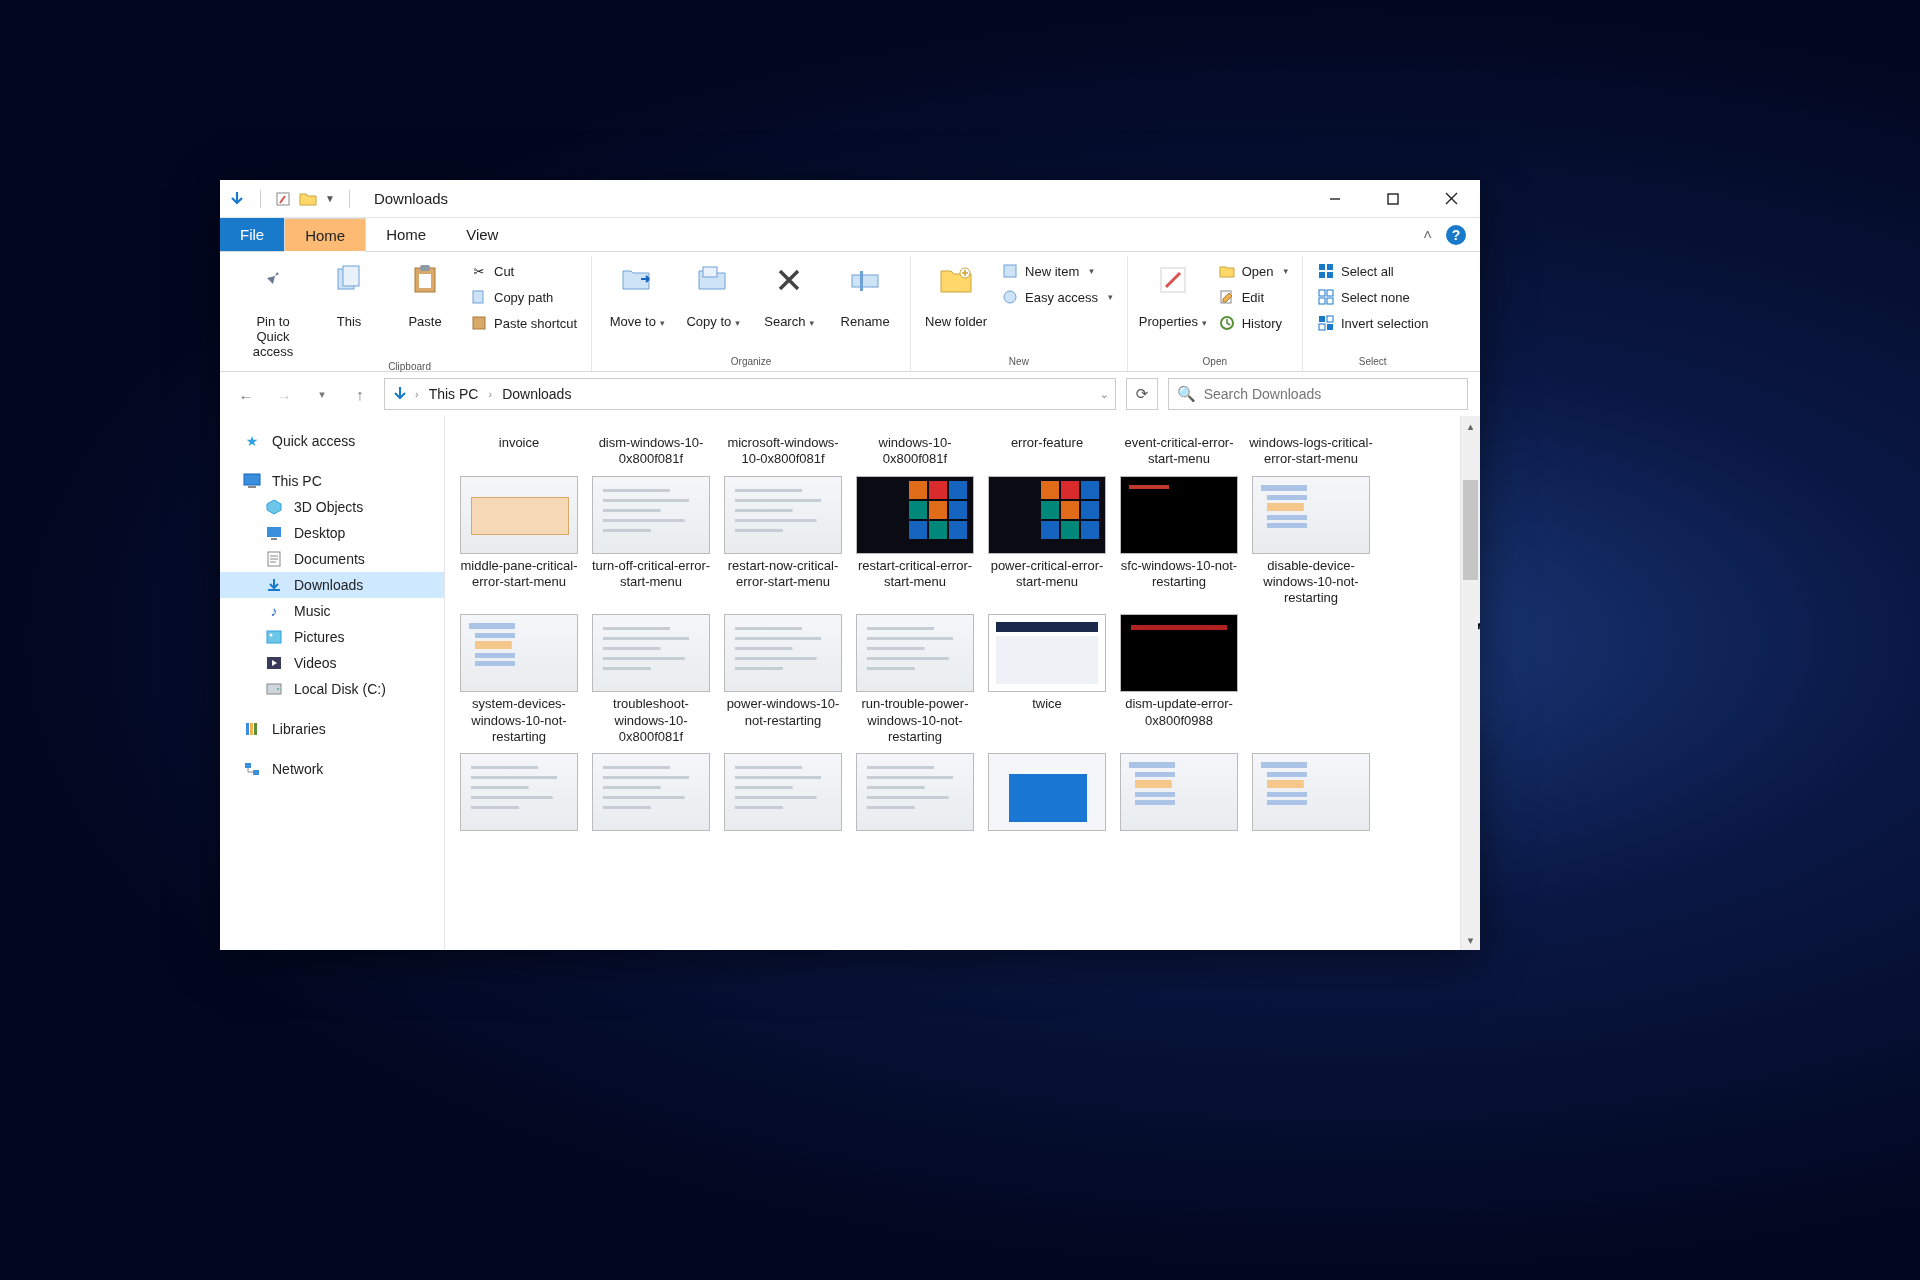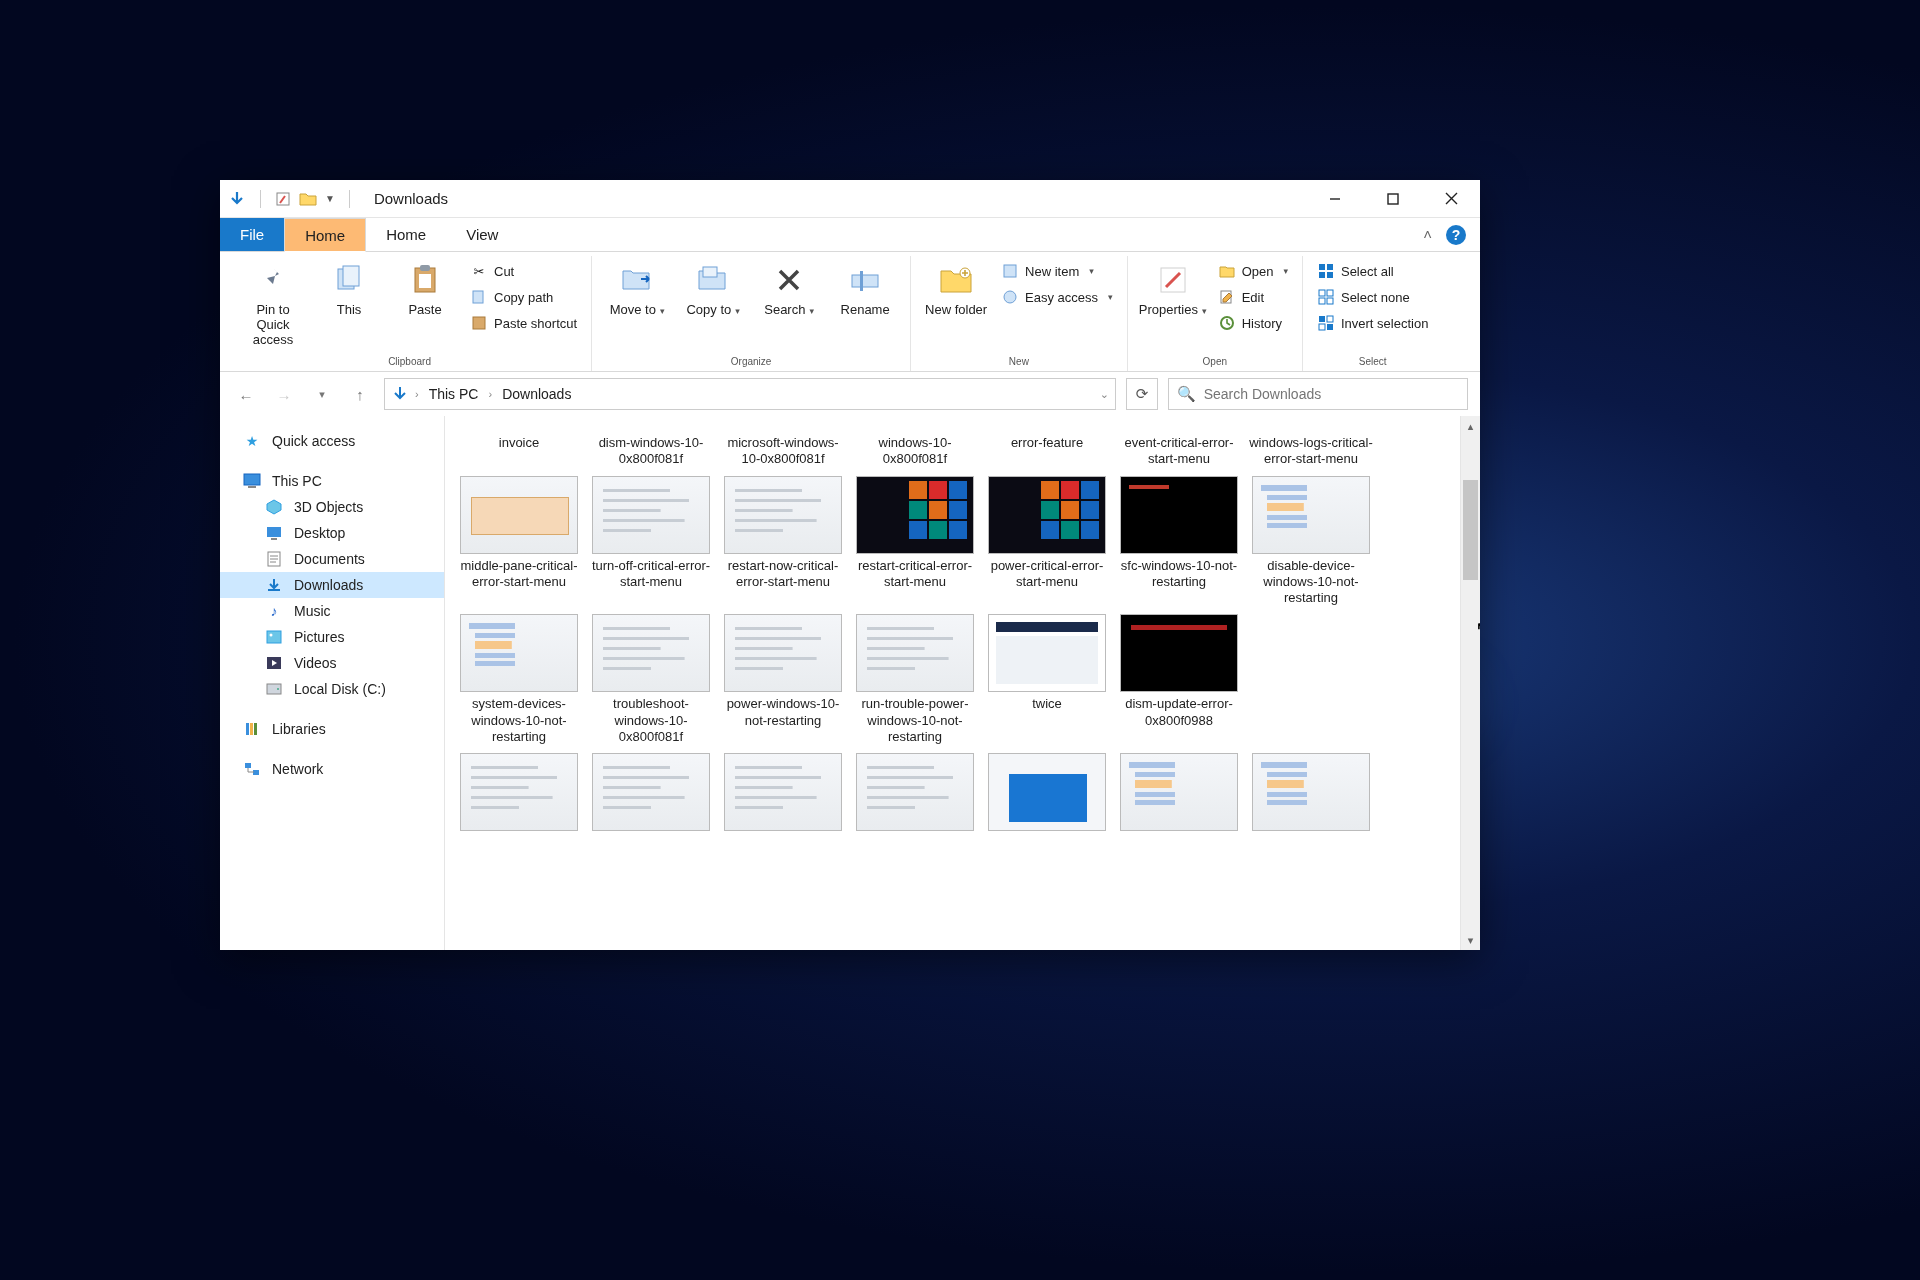--- a/index.html
+++ b/index.html
@@ -36,21 +36,21 @@
 .tab.file { background:#1979ca; color:#fff;}
 .tab.active { border:1px solid #d9d9d9; border-bottom:1px solid #fff; margin-bottom:-1px; background:#fdba74;}
 .tabs .right { margin-left:auto; display:flex; align-items:center; gap:14px; padding-right:14px;}
 .help-badge{width:20px;height:20px;border-radius:50%;background:#1979ca;color:#fff;display:flex;align-items:center;justify-content:center;font-size:14px;font-weight:bold;}
 
 
 .ribbon { height:120px; background:#fff; border-bottom:1px solid #d9d9d9; display:flex; padding:4px 8px 0;}
 .group { display:flex; flex-direction:column; border-right:1px solid #e5e5e5; padding:2px 10px 2px;}
 .group-body { flex:1; display:flex; align-items:flex-start; gap:6px;}
 .group-label { text-align:center; font-size:10px; color:#555; padding:2px 0;}
-.bigbtn { display:flex; flex-direction:column; align-items:center; justify-content:flex-start; width:70px; gap:4px; font-size:13px; text-align:center; padding-top:4px;}
+.bigbtn { display:flex; flex-direction:column; align-items:center; justify-content:flex-start; width:70px; gap:16px; font-size:13px; text-align:center; padding-top:4px;}
 .bigbtn .ico { width:36px; height:36px; display:flex; align-items:center; justify-content:center;}
 .smallcol { display:flex; flex-direction:column; gap:4px; padding-top:2px;}
 .smallbtn { display:flex; align-items:center; gap:6px; font-size:13px; padding:2px 4px; white-space:nowrap;}
 .smallbtn .ico{width:18px;height:18px;display:flex;align-items:center;justify-content:center;}
 .drop::after{content:"▾"; font-size:9px; margin-left:4px; color:#555;}
 
 
 .navbar { height:44px; display:flex; align-items:center; gap:10px; padding:0 12px; }
 .navbtn { width:28px; height:28px; display:flex; align-items:center; justify-content:center; color:#777;}
 .addr { flex:1; height:32px; border:1px solid #ccc; display:flex; align-items:center; padding:0 6px; gap:6px; font-size:14px; position:relative;}

